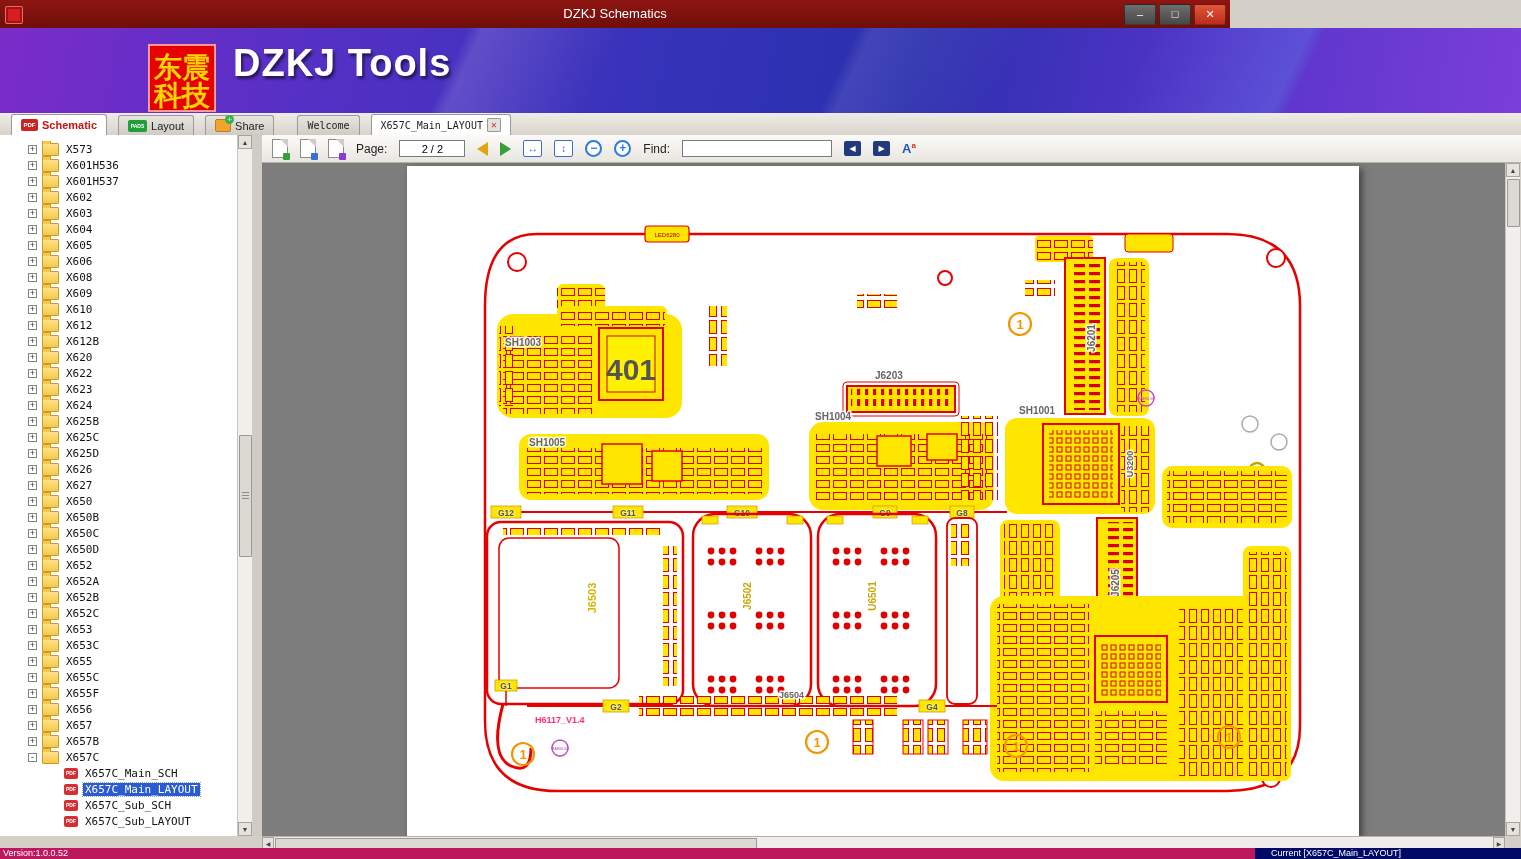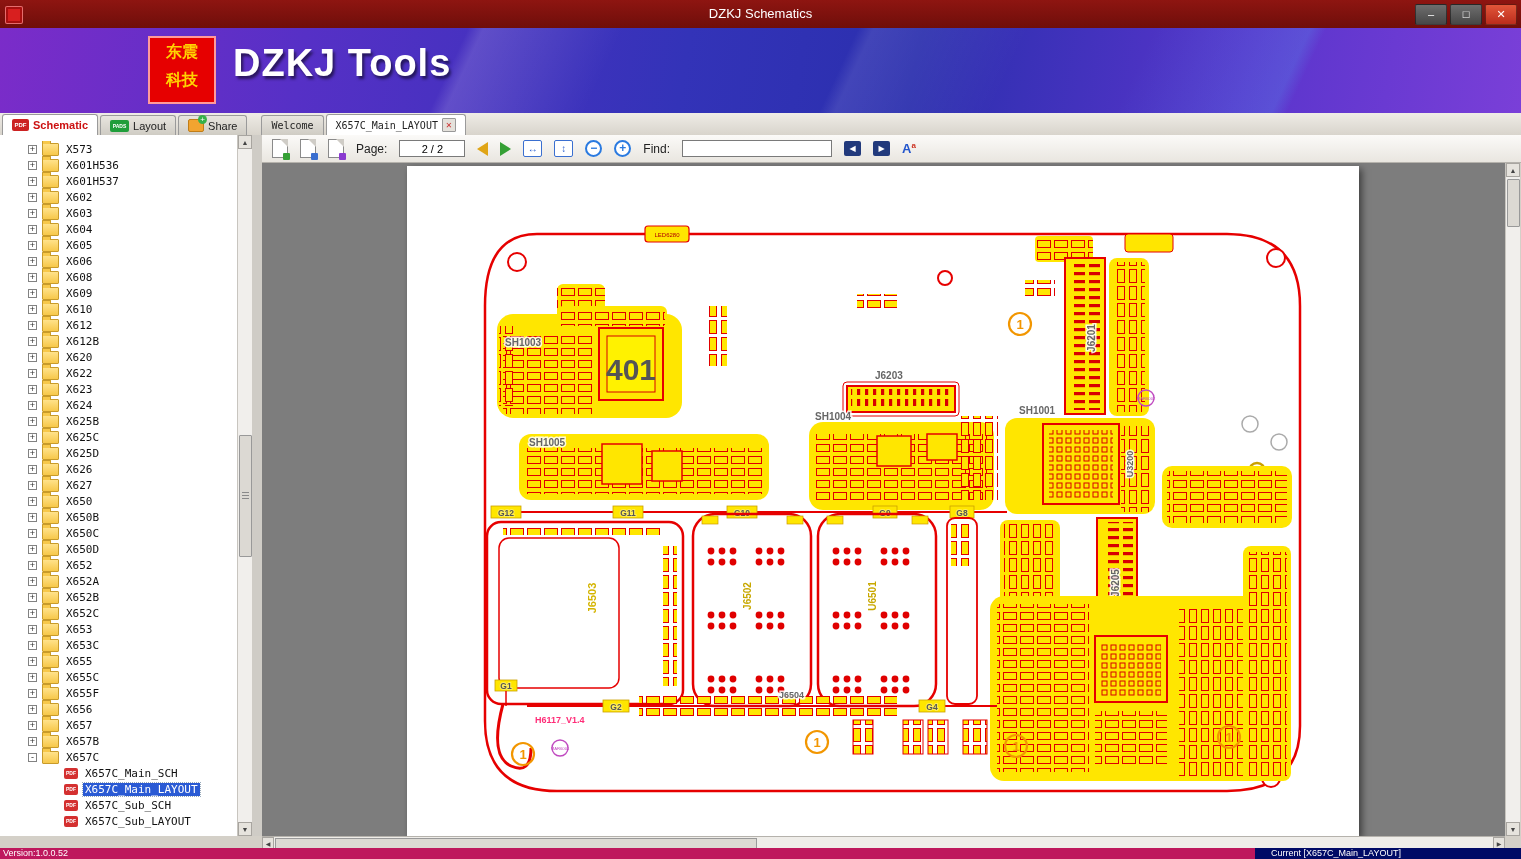--- a/index.html
+++ b/index.html
@@ -1,50 +1,50 @@
 <!DOCTYPE html>
 <html><head>
 <meta charset="utf-8">
 <style>
   html,body{margin:0;padding:0}
   body{width:1521px;height:859px;position:relative;overflow:hidden;background:#d4d0c8;
        font-family:"Liberation Sans",sans-serif;-webkit-font-smoothing:antialiased}
 
   
-  .titlebar{position:absolute;left:0;top:0;width:1521px;height:28px;
+  .titlebar{position:absolute;left:0;top:0;width:1230px;height:28px;
     background:linear-gradient(#8e1511,#6f0e0a);color:#fff}
   .app-icon{position:absolute;left:5px;top:6px;width:16px;height:16px;background:#d81f1f;
     border:1px solid rgba(255,255,255,.35);border-radius:2px;box-shadow:inset 0 0 0 2px rgba(120,0,0,.5)}
   .title-text{position:absolute;left:0;right:0;top:6px;text-align:center;font-size:13px}
   .win-btns{position:absolute;right:4px;top:4px;display:flex;gap:3px}
   .win-btn{width:30px;height:19px;display:flex;align-items:center;justify-content:center;
     font-size:11px;color:#fff;border:1px solid rgba(0,0,0,.45);
     background:linear-gradient(#6e6e6e,#474747);border-radius:2px;line-height:1}
   .win-btn.close{background:linear-gradient(#e2563a,#bb2c1c)}
 
   
   .banner{position:absolute;left:0;top:28px;width:1521px;height:85px;overflow:hidden;
     background:linear-gradient(100deg,#7b2cc9 0%,#5630c6 20%,#3333b8 45%,#2b2fae 60%,#5a35cc 82%,#7a3fd8 100%)}
   .banner::before{content:"";position:absolute;inset:0;
     background:linear-gradient(115deg,transparent 30%,rgba(255,255,255,.14) 31%,transparent 40%),
                linear-gradient(115deg,transparent 55%,rgba(255,255,255,.10) 56%,transparent 66%),
                linear-gradient(295deg,transparent 15%,rgba(80,200,255,.18) 16%,transparent 26%)}
-  .logo-box{position:absolute;left:148px;top:8px;width:64px;height:64px;background:#e60000;
-    border:2px solid #ff9a9a;display:flex;flex-direction:column;align-items:center;justify-content:flex-start;
-    color:#ffd400;font-weight:bold;font-size:16px;line-height:28px;font-family:"DejaVu Sans",sans-serif}
+  .logo-box{position:absolute;left:148px;top:16px;width:64px;height:64px;background:#e60000;
+    border:2px solid #ff9a9a;display:flex;flex-direction:column;align-items:center;justify-content:flex-end;
+    color:#ffd400;font-weight:bold;font-size:28px;line-height:28px;font-family:"DejaVu Sans",sans-serif}
   .brand{position:absolute;left:233px;top:14px;font-size:38px;font-weight:bold;color:#fff;
     letter-spacing:1px;text-shadow:2px 3px 3px rgba(0,0,0,.55)}
   .tagline{position:absolute;left:792px;top:24px;font-size:28px;font-weight:600;color:#eef;
     text-shadow:2px 2px 3px rgba(0,0,0,.5)}
 
   
   .tabbar{position:absolute;left:0;top:113px;width:1521px;height:22px;
     background:linear-gradient(#efece6,#d8d4cc);border-bottom:1px solid #9a9a9a;
     display:flex;align-items:flex-end}
-  .tab{height:19px;display:flex;align-items:center;gap:4px;padding:0 9px;margin-left:2px;
+  .tab{height:19px;display:flex;align-items:center;gap:4px;padding:0 9px;margin-left:11px;
     border:1px solid #9a9a9a;border-bottom:none;border-radius:3px 3px 0 0;
     background:linear-gradient(#e8e5df,#cfccc4);font-size:11px;color:#222;white-space:nowrap}
   .tab.active{background:#fff;height:20px}
   .tab .mini-pdf{width:17px;height:12px;background:#cc2222;color:#fff;font-size:6px;font-weight:bold;
     display:flex;align-items:center;justify-content:center;border-radius:2px}
   .tab .mini-pads{width:19px;height:12px;background:#1f9e3a;color:#fff;font-size:5px;font-weight:bold;
     display:flex;align-items:center;justify-content:center;border-radius:2px}
   .tab .mini-share{width:14px;height:11px;background:#f2a430;border:1px solid #c07d18;border-radius:2px;position:relative}
   .tab .mini-share::after{content:"+";position:absolute;right:-4px;top:-5px;width:9px;height:9px;border-radius:50%;
     background:#36b04a;color:#fff;font-size:8px;line-height:9px;text-align:center}

